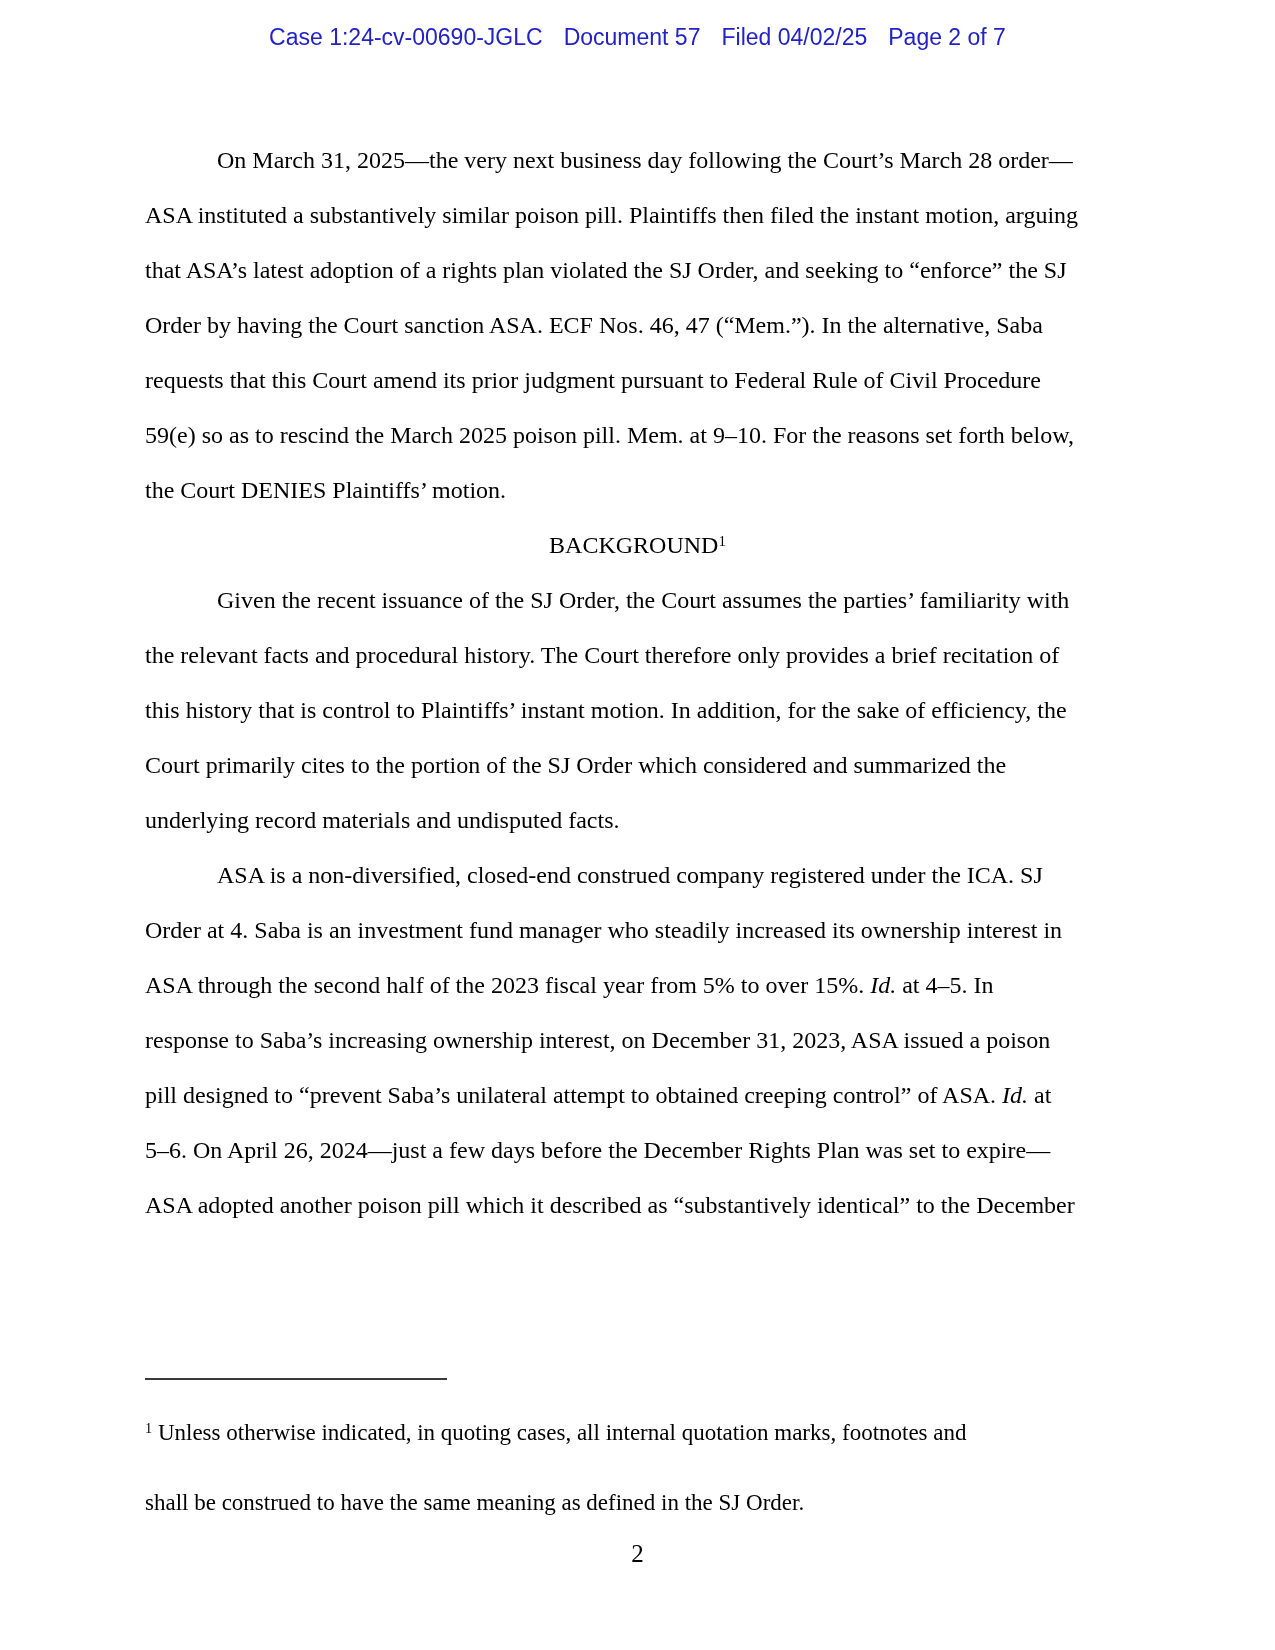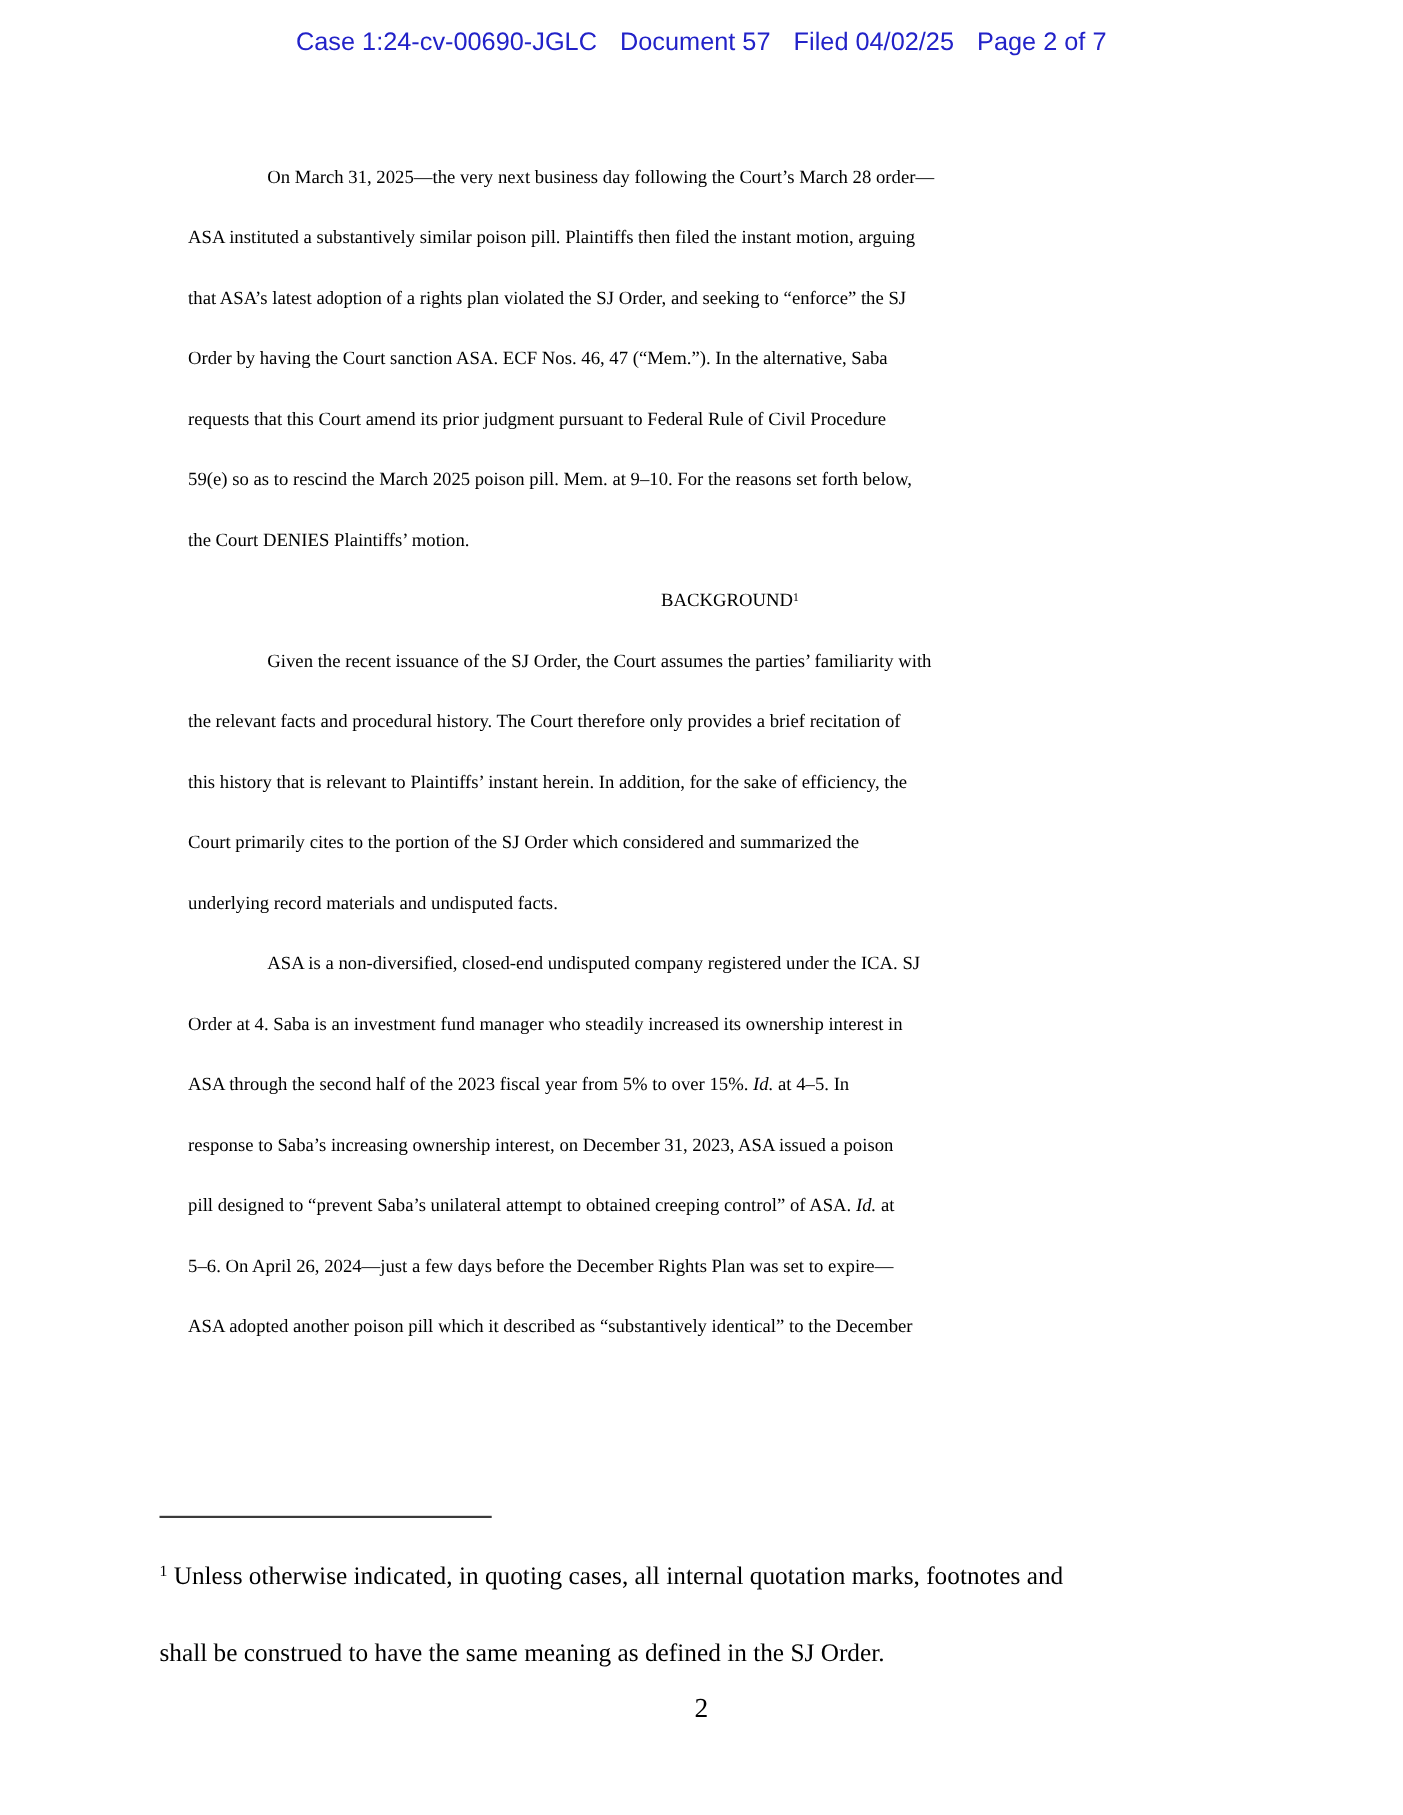--- a/index.html
+++ b/index.html
@@ -26,23 +26,22 @@
     gap: 21px;
     font-family: "Liberation Sans", "DejaVu Sans", sans-serif;
     font-size: 23px;
     white-space: nowrap;
   }
   .doc-body {
     position: absolute;
     top: 133px;
     left: 145px;
     width: 985px;
-    font-size: 17px;
+    font-size: 24px;
     line-height: 55px;
-    margin-left: 26px;
   }
   .doc-body .line {
     white-space: nowrap;
   }
   .doc-body .line.indent {
     text-indent: 72px;
   }
   .doc-body .heading-line {
     text-align: center;
     font-weight: 400;
@@ -99,26 +98,26 @@
         <div class="line"><span>that ASA’s latest adoption of a rights plan violated the SJ Order, and seeking to “enforce” the SJ</span></div>
         <div class="line"><span>Order by having the Court sanction ASA. ECF Nos. 46, 47 (“Mem.”). In the alternative, Saba</span></div>
         <div class="line"><span>requests that this Court amend its prior judgment pursuant to Federal Rule of Civil Procedure</span></div>
         <div class="line"><span>59(e) so as to rescind the March 2025 poison pill. Mem. at 9–10. For the reasons set forth below,</span></div>
         <div class="line"><span>the Court DENIES Plaintiffs’ motion.</span></div>
       </div>
       <div class="heading-line"><span>BACKGROUND</span><sup class="fn-ref">1</sup></div>
       <div>
         <div class="line indent"><span>Given the recent issuance of the SJ Order, the Court assumes the parties’ familiarity with</span></div>
         <div class="line"><span>the relevant facts and procedural history. The Court therefore only provides a brief recitation of</span></div>
-        <div class="line"><span>this history that is relevant to Plaintiffs’ instant herein. In addition, for the sake of efficiency, the</span></div>
+        <div class="line"><span>this history that is control to Plaintiffs’ instant motion. In addition, for the sake of efficiency, the</span></div>
         <div class="line"><span>Court primarily cites to the portion of the SJ Order which considered and summarized the</span></div>
         <div class="line"><span>underlying record materials and undisputed facts.</span></div>
       </div>
       <div>
-        <div class="line indent"><span>ASA is a non-diversified, closed-end undisputed company registered under the ICA. SJ</span></div>
+        <div class="line indent"><span>ASA is a non-diversified, closed-end construed company registered under the ICA. SJ</span></div>
         <div class="line"><span>Order at 4. Saba is an investment fund manager who steadily increased its ownership interest in</span></div>
         <div class="line"><span>ASA through the second half of the 2023 fiscal year from 5% to over 15%. </span><span class="seg-italic">Id.</span><span> at 4–5. In</span></div>
         <div class="line"><span>response to Saba’s increasing ownership interest, on December 31, 2023, ASA issued a poison</span></div>
         <div class="line"><span>pill designed to “prevent Saba’s unilateral attempt to obtained creeping control” of ASA. </span><span class="seg-italic">Id.</span><span> at</span></div>
         <div class="line"><span>5–6. On April 26, 2024—just a few days before the December Rights Plan was set to expire—</span></div>
         <div class="line"><span>ASA adopted another poison pill which it described as “substantively identical” to the December</span></div>
       </div>
     </div>
 
   <div class="footnote">

